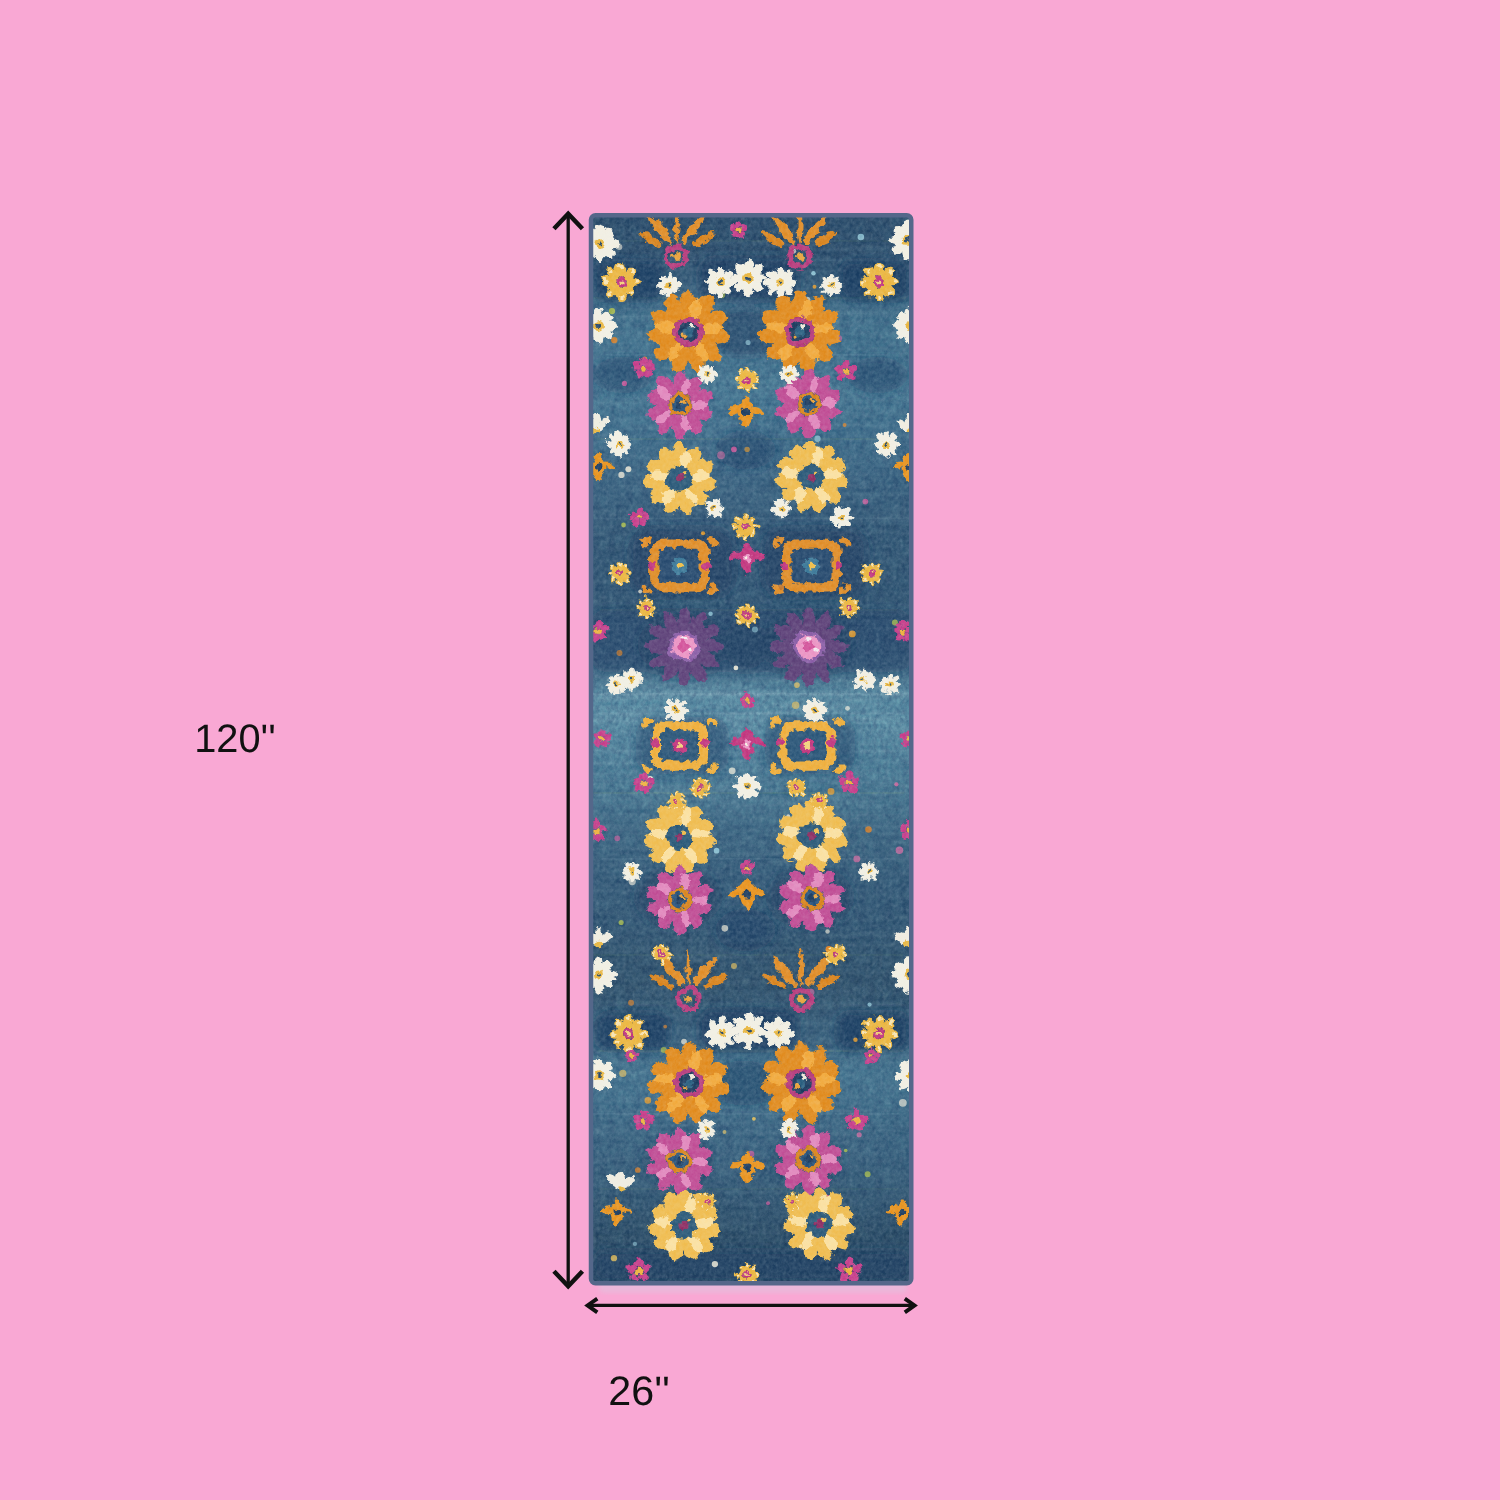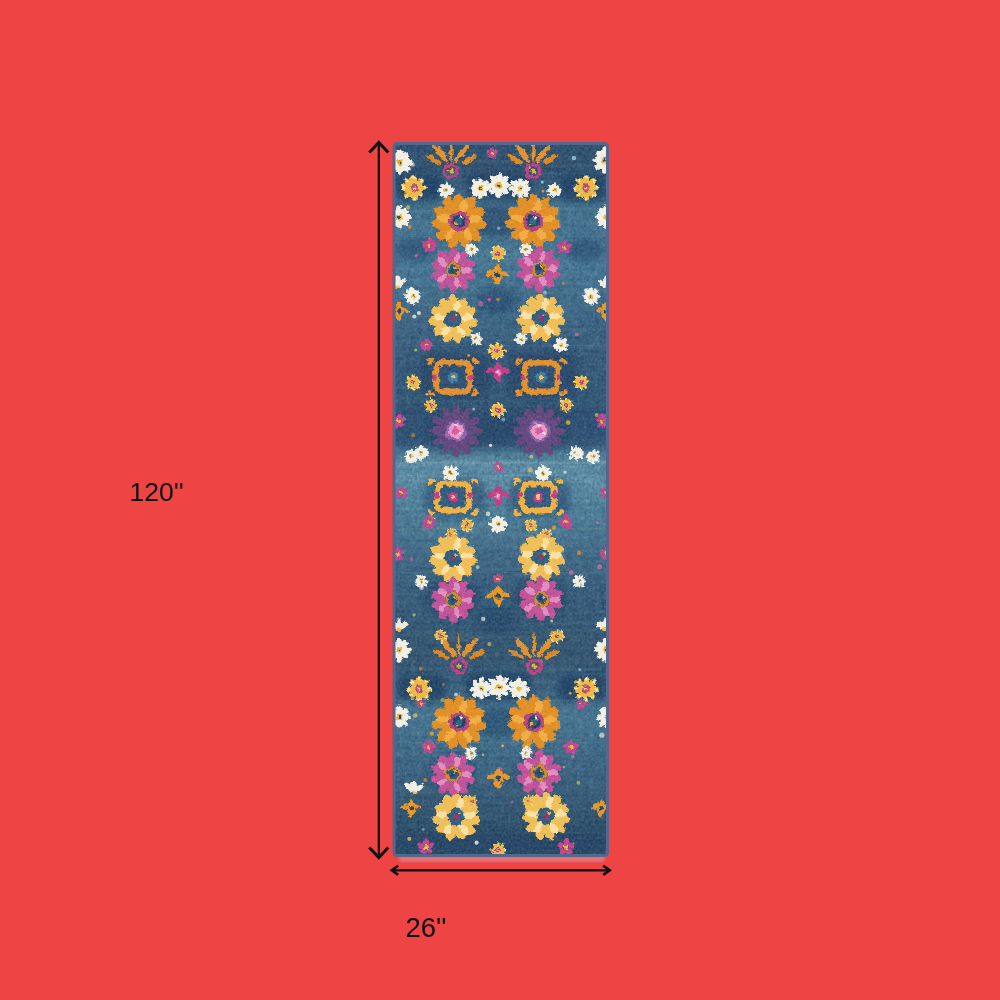--- a/index.html
+++ b/index.html
@@ -1,16 +1,16 @@
 <!DOCTYPE html>
 <html><head>
 <meta charset="utf-8">
 <style>
   html,body{margin:0;padding:0;background:#ffffff;}
-  .page{position:relative;width:1000px;height:1000px;background:#ef4444;overflow:hidden;
+  .page{position:relative;width:1000px;height:1000px;background:#f9a8d4;overflow:hidden;
         font-family:"Liberation Sans", sans-serif;}
   svg{position:absolute;left:0;top:0;}
 </style>
 </head>
 <body>
 <div class="page">
 <svg width="1000" height="1000" viewBox="0 0 1000 1000">
 <defs>
   <linearGradient id="fieldGrad" x1="0" y1="0" x2="0" y2="1">
     <stop offset="0" stop-color="#1b3754"></stop>

